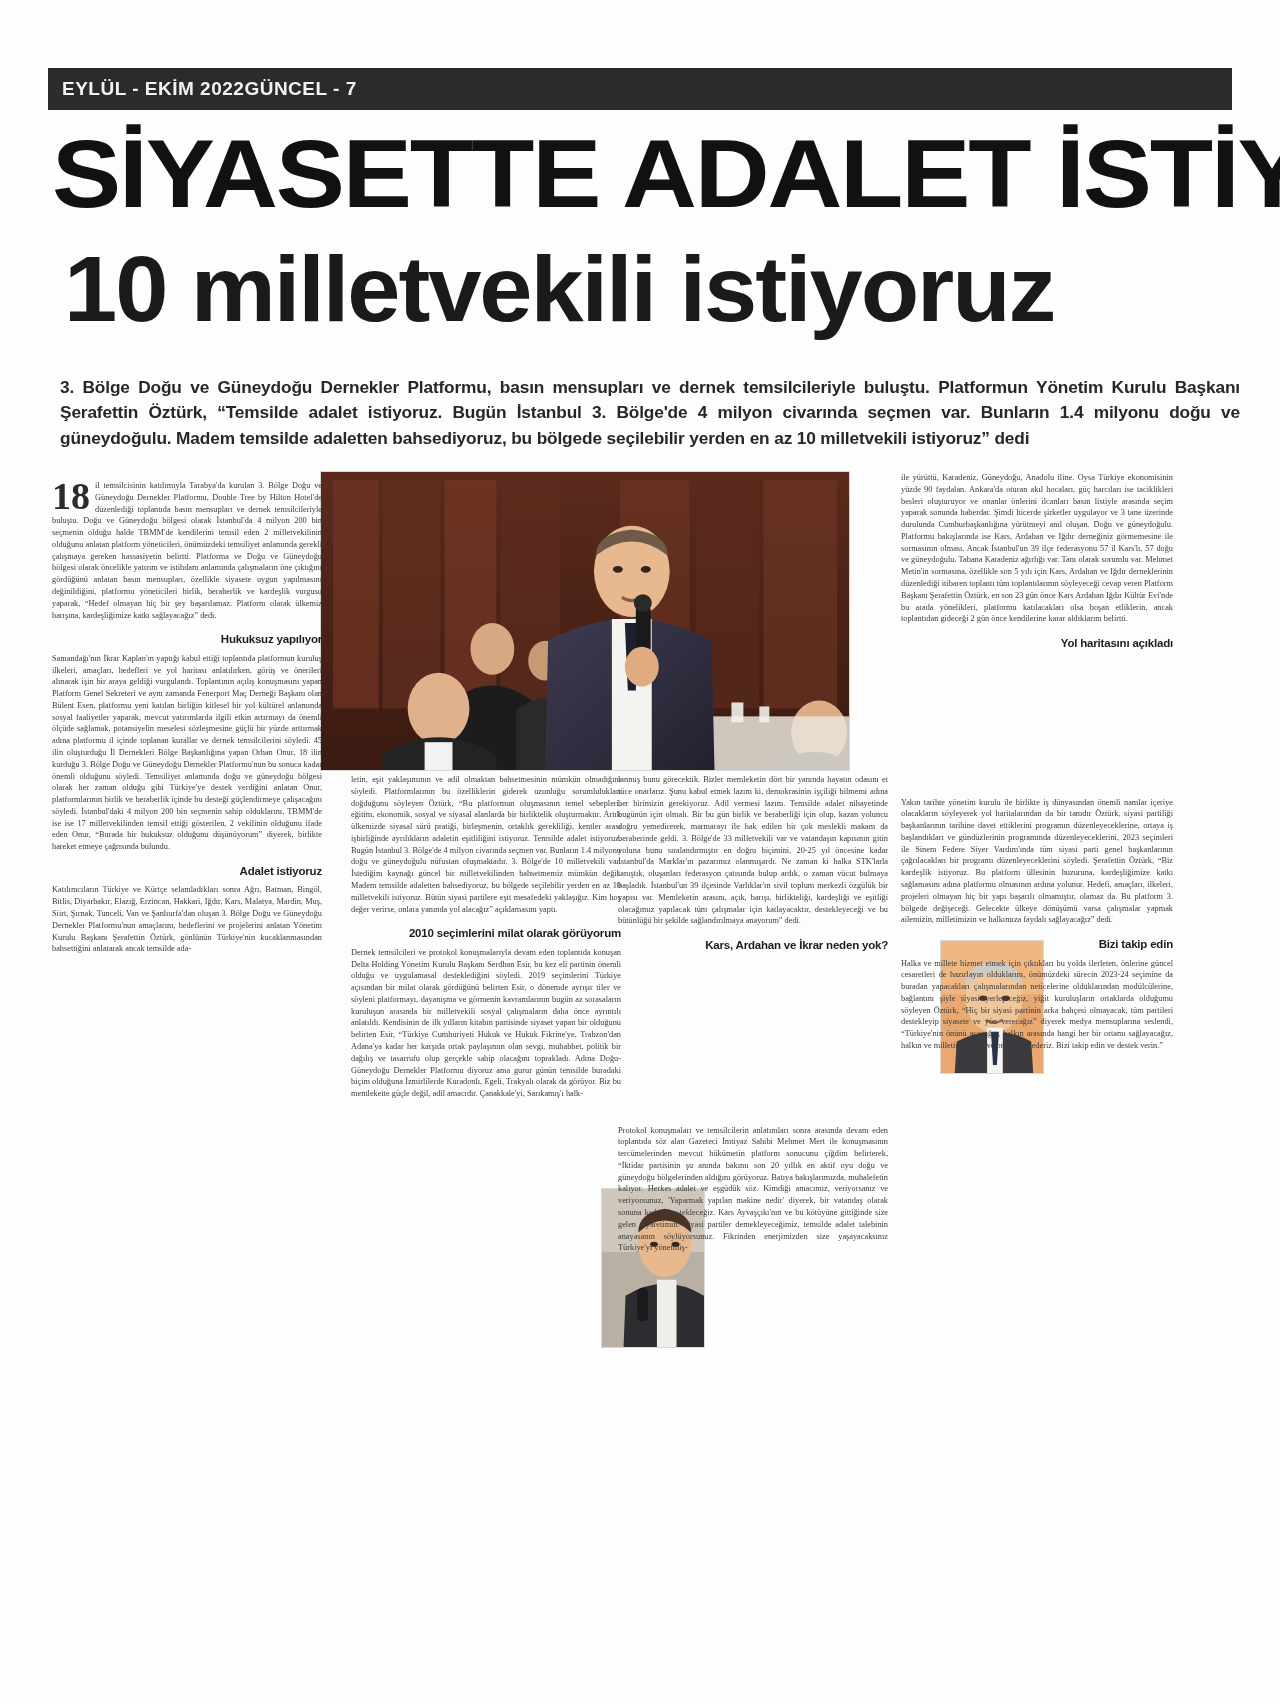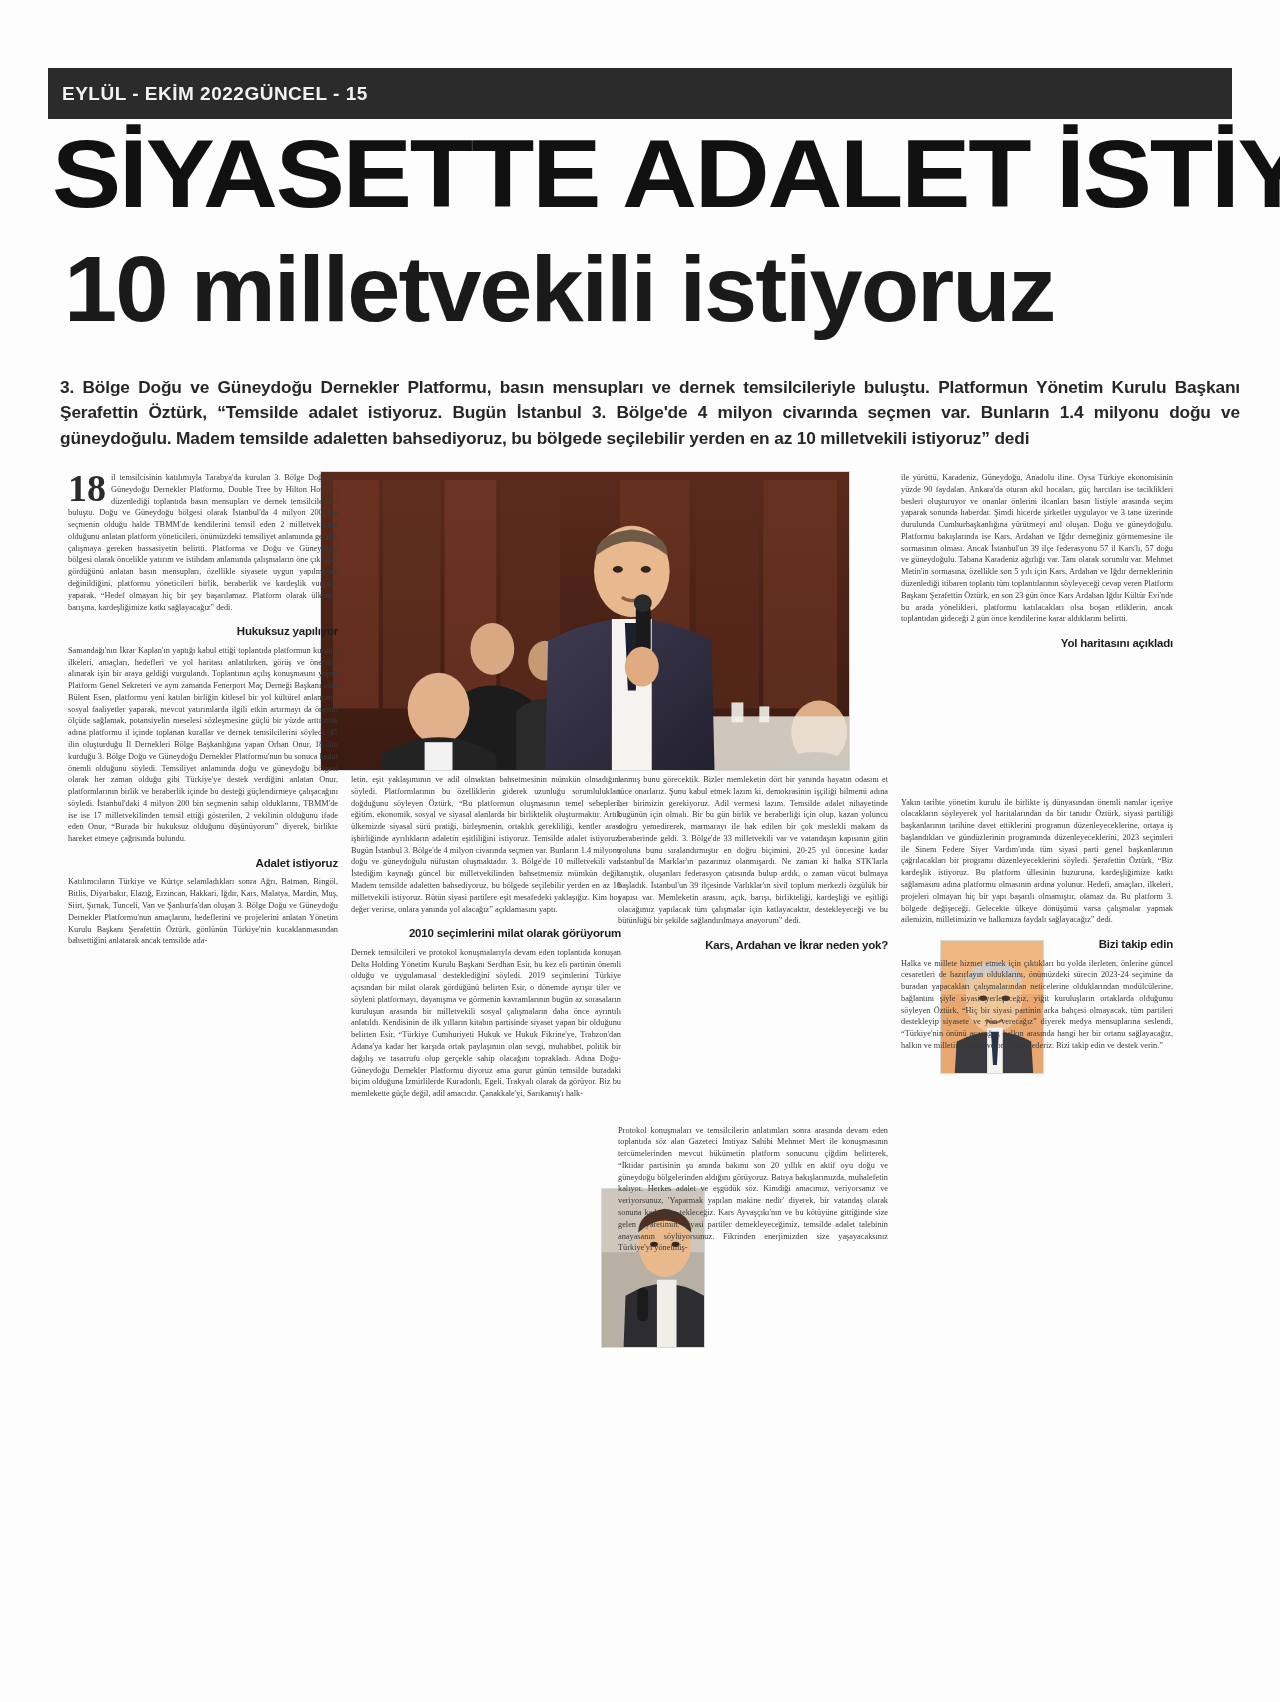--- a/index.html
+++ b/index.html
@@ -11,21 +11,21 @@
   }
   .page{
     position:relative;
     width:1280px;height:1702px;
     background:#fdfdfd;
     box-sizing:border-box;
   }
 
   
   .masthead{
-    position:absolute;left:48px;top:68px;width:1184px;height:51px;
+    position:absolute;left:48px;top:68px;width:1184px;height:42px;
     background:#2b2b2b;
     display:flex;align-items:center;
     box-sizing:border-box;
     padding:0 14px;
   }
   .masthead .mh-left,
   .masthead .mh-center,
   .masthead .mh-right{
     color:#f2f2f2;
     font-family:"Liberation Sans", sans-serif;
@@ -82,21 +82,21 @@
   }
   .col{
     position:absolute;top:0;width:270px;height:1160px;
     font-family:"Liberation Serif", serif;
     font-size:8.3px;
     line-height:1.42;
     color:#3a3a3a;
     text-align:justify;
     -webkit-hyphens:auto;hyphens:auto;
   }
-  .col1{left:16px;}
+  .col1{left:0px;margin-top:8px;}
   .col2{left:299px;}
   .col3{left:566px;}
   .col4{left:849px;width:272px;}
 
   .col p{margin:0 0 6px 0;}
 
   .subhead{
     font-family:"Liberation Sans", sans-serif;
     font-weight:bold;
     font-size:11.5px;
@@ -146,21 +146,21 @@
   .shim-mid{float:left;width:100%;height:166px;}
   .shim-right{float:left;width:100%;height:140px;}
 </style>
 </head>
 <body>
 
 <div class="page">
 
   <div class="masthead">
     <span class="mh-left">EYLÜL - EKİM 2022</span>
-    <span class="mh-right">GÜNCEL - 15</span>
+    <span class="mh-right">GÜNCEL - 7</span>
   </div>
 
   <div class="headline1">SİYASETTE ADALET İSTİYORUZ</div>
   <div class="headline2">10 milletvekili istiyoruz</div>
 
   <div class="standfirst">3. Bölge Doğu ve Güneydoğu Dernekler Platformu, basın mensupları ve dernek temsilcileriyle buluştu. Platformun Yönetim Kurulu Başkanı Şerafettin Öztürk, “Temsilde adalet istiyoruz. Bugün İstanbul 3. Bölge'de 4 milyon civarında seçmen var. Bunların 1.4 milyonu doğu ve güneydoğulu. Madem temsilde adaletten bahsediyoruz, bu bölgede seçilebilir yerden en az 10 milletvekili istiyoruz” dedi</div>
 
   <div class="photo-main">
     <svg viewBox="0 0 530 300" preserveAspectRatio="none">
       <defs>

